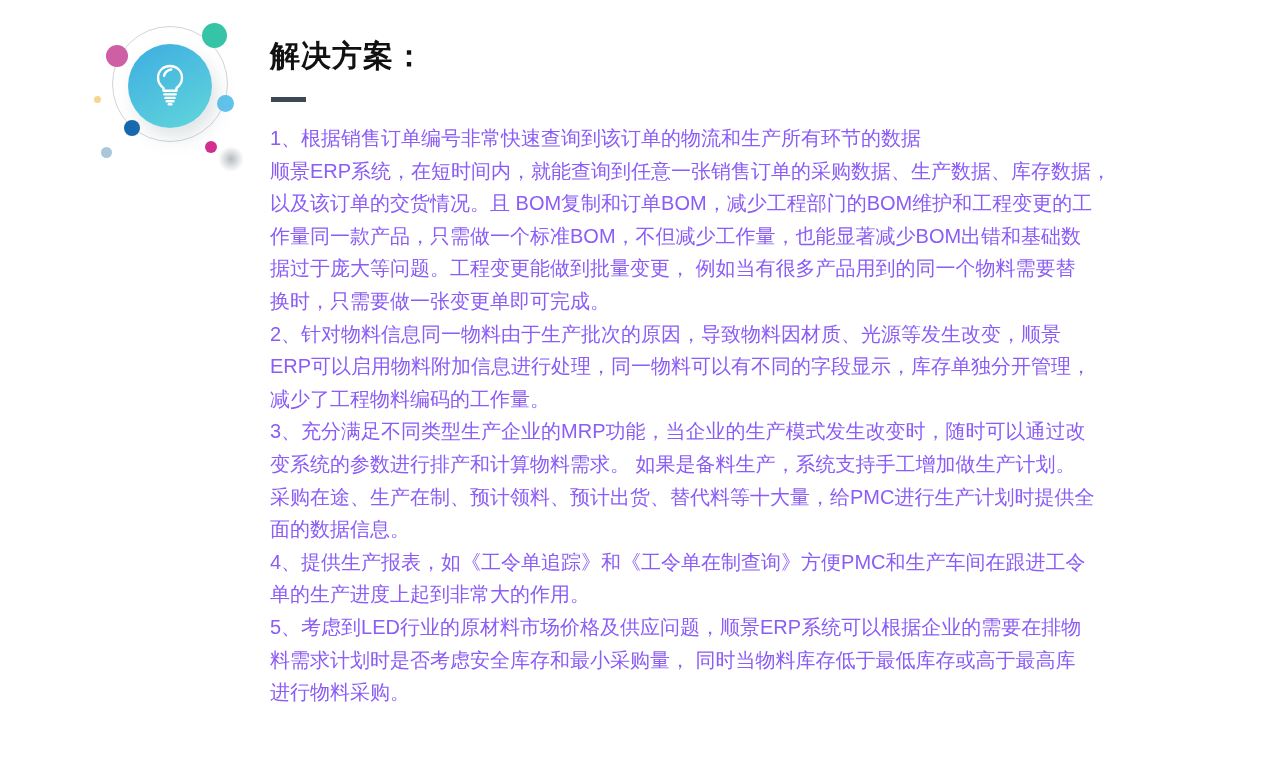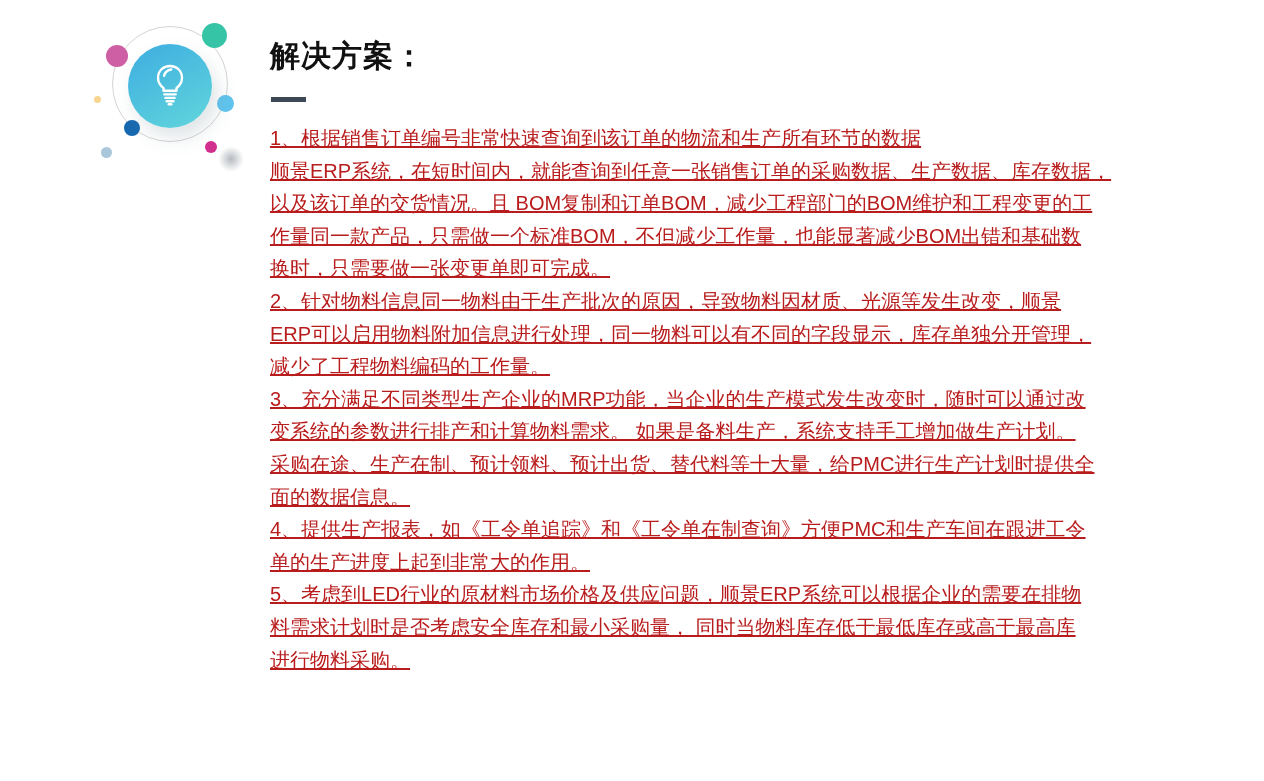--- a/index.html
+++ b/index.html
@@ -87,26 +87,27 @@
         <path d="M22.8 41.5 L25.2 41.5"></path>
         <path d="M18.3 14.2 A 8.2 8.2 0 0 1 25.2 8.1"></path>
       </svg>
     </span>
   </div>
 </div>
 
 <div class="content">
   <h1 class="page-title">解决方案：</h1>
   <div class="title-underline" style="background: rgb(60, 72, 86);"></div>
-  <div class="paragraphs" style="color: #b91c1c; text-decoration: underline;">
+  <div class="paragraphs" style="color: #8b5cf6;">
       <div>
         <div class="line">1、根据销售订单编号非常快速查询到该订单的物流和生产所有环节的数据</div>
         <div class="line">顺景ERP系统，在短时间内，就能查询到任意一张销售订单的采购数据、生产数据、库存数据，</div>
         <div class="line">以及该订单的交货情况。且 BOM复制和订单BOM，减少工程部门的BOM维护和工程变更的工</div>
         <div class="line">作量同一款产品，只需做一个标准BOM，不但减少工作量，也能显著减少BOM出错和基础数</div>
+        <div class="line">据过于庞大等问题。工程变更能做到批量变更， 例如当有很多产品用到的同一个物料需要替</div>
         <div class="line">换时，只需要做一张变更单即可完成。</div>
       </div>
       <div>
         <div class="line">2、针对物料信息同一物料由于生产批次的原因，导致物料因材质、光源等发生改变，顺景</div>
         <div class="line">ERP可以启用物料附加信息进行处理，同一物料可以有不同的字段显示，库存单独分开管理，</div>
         <div class="line">减少了工程物料编码的工作量。</div>
       </div>
       <div>
         <div class="line">3、充分满足不同类型生产企业的MRP功能，当企业的生产模式发生改变时，随时可以通过改</div>
         <div class="line">变系统的参数进行排产和计算物料需求。 如果是备料生产，系统支持手工增加做生产计划。</div>

